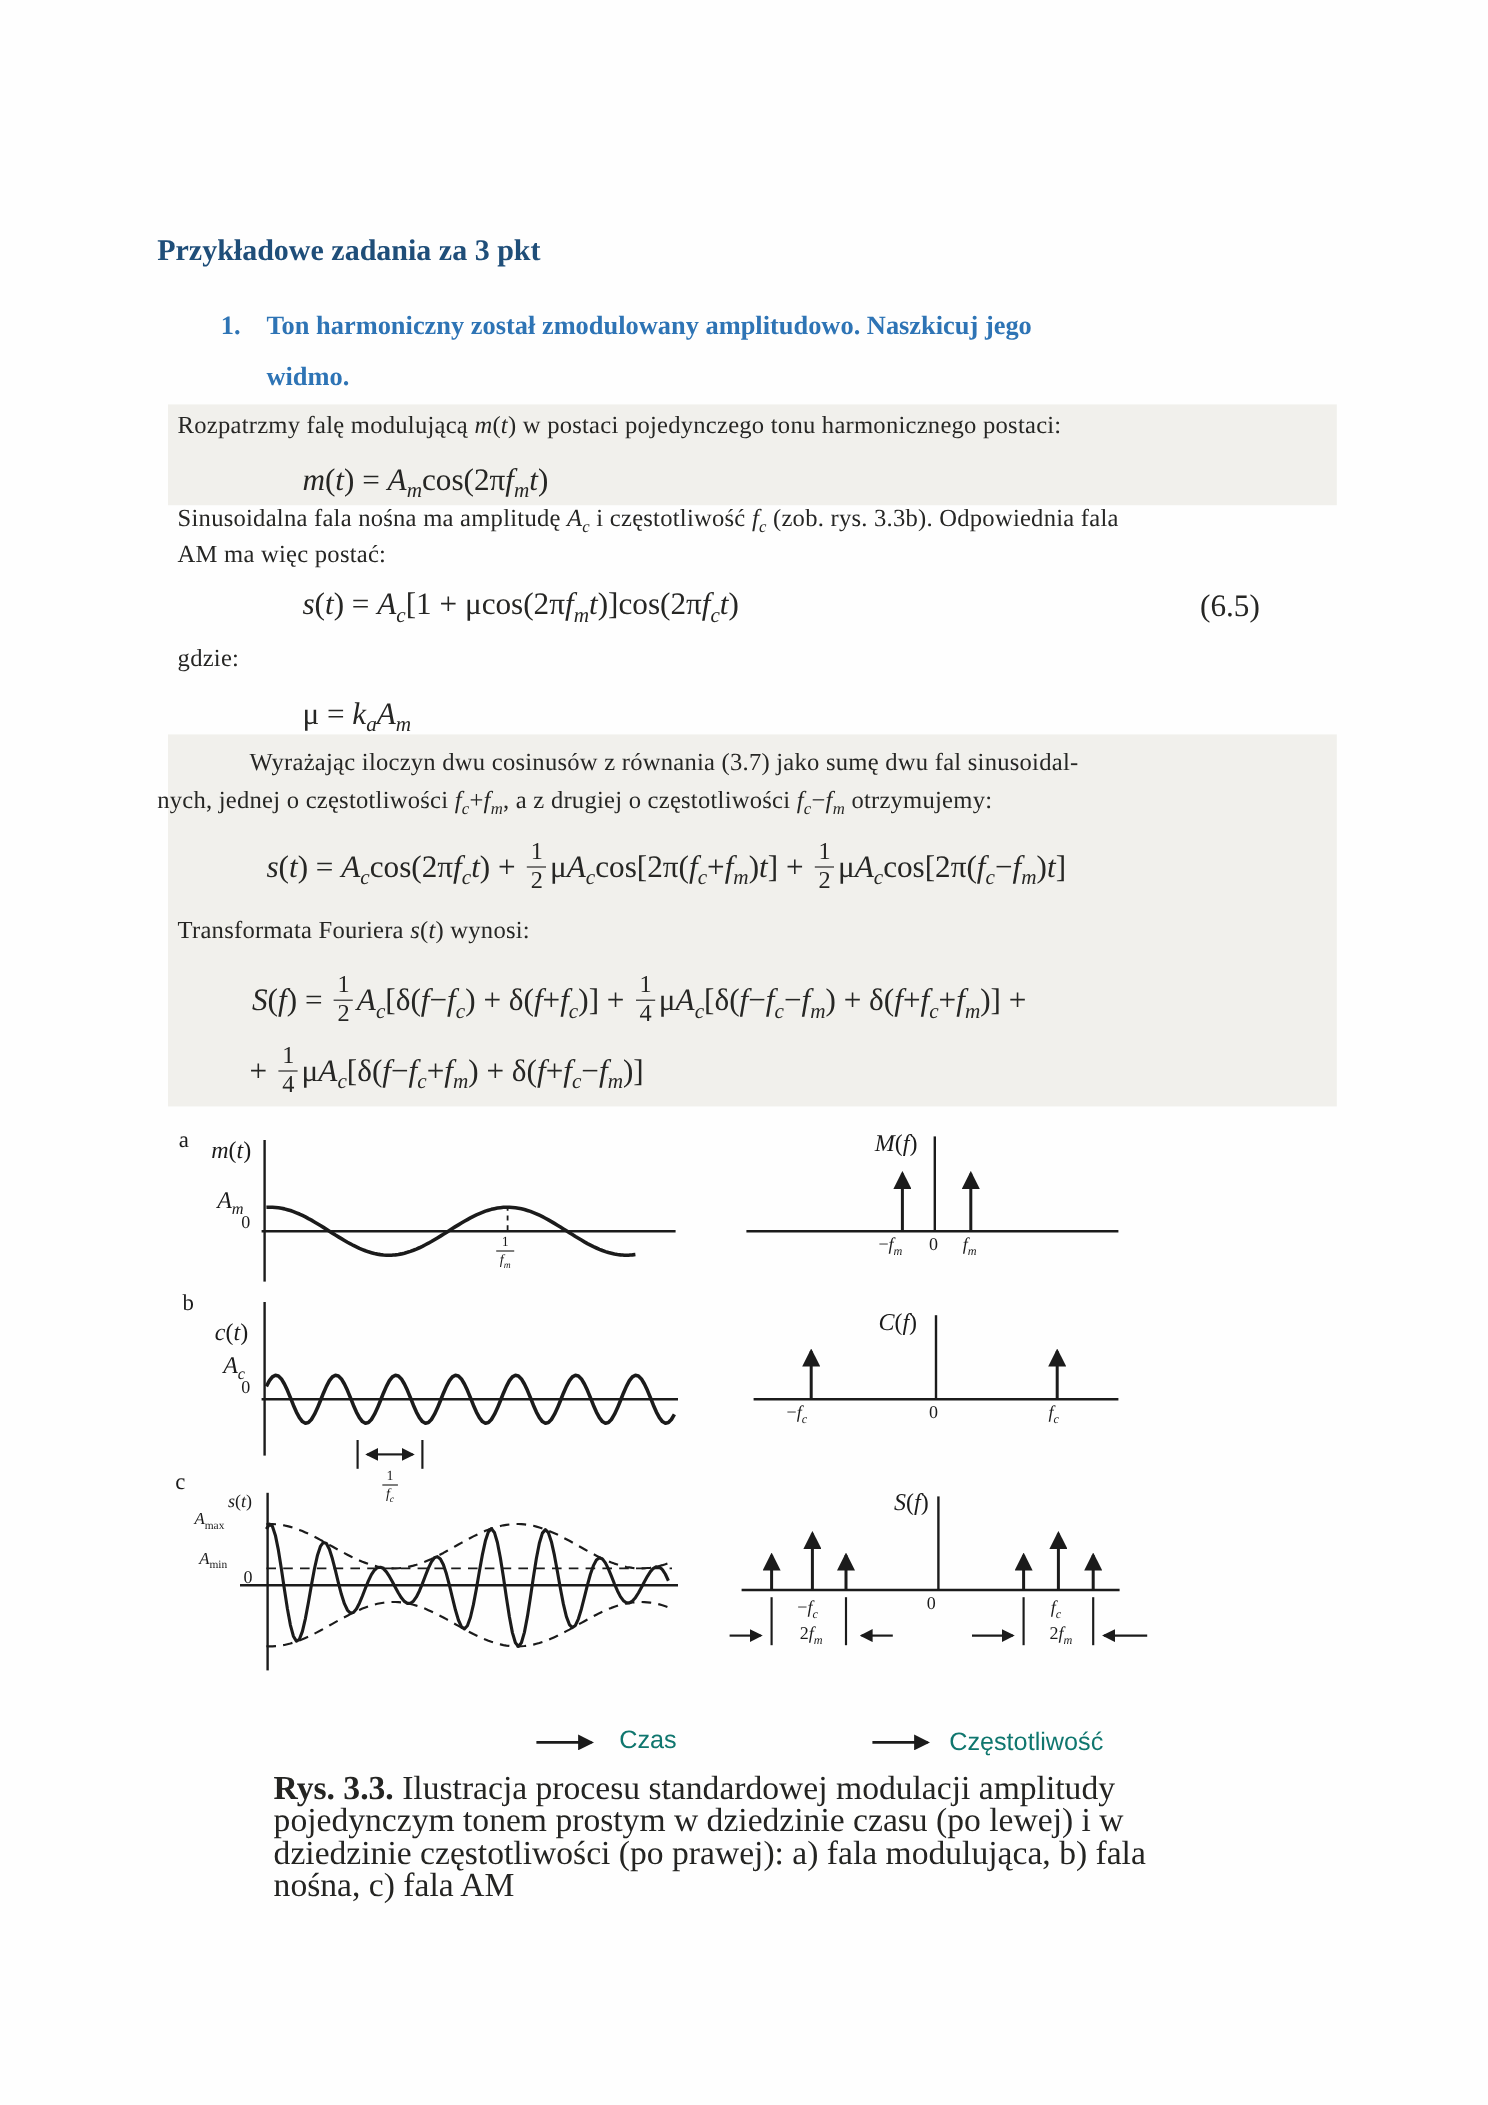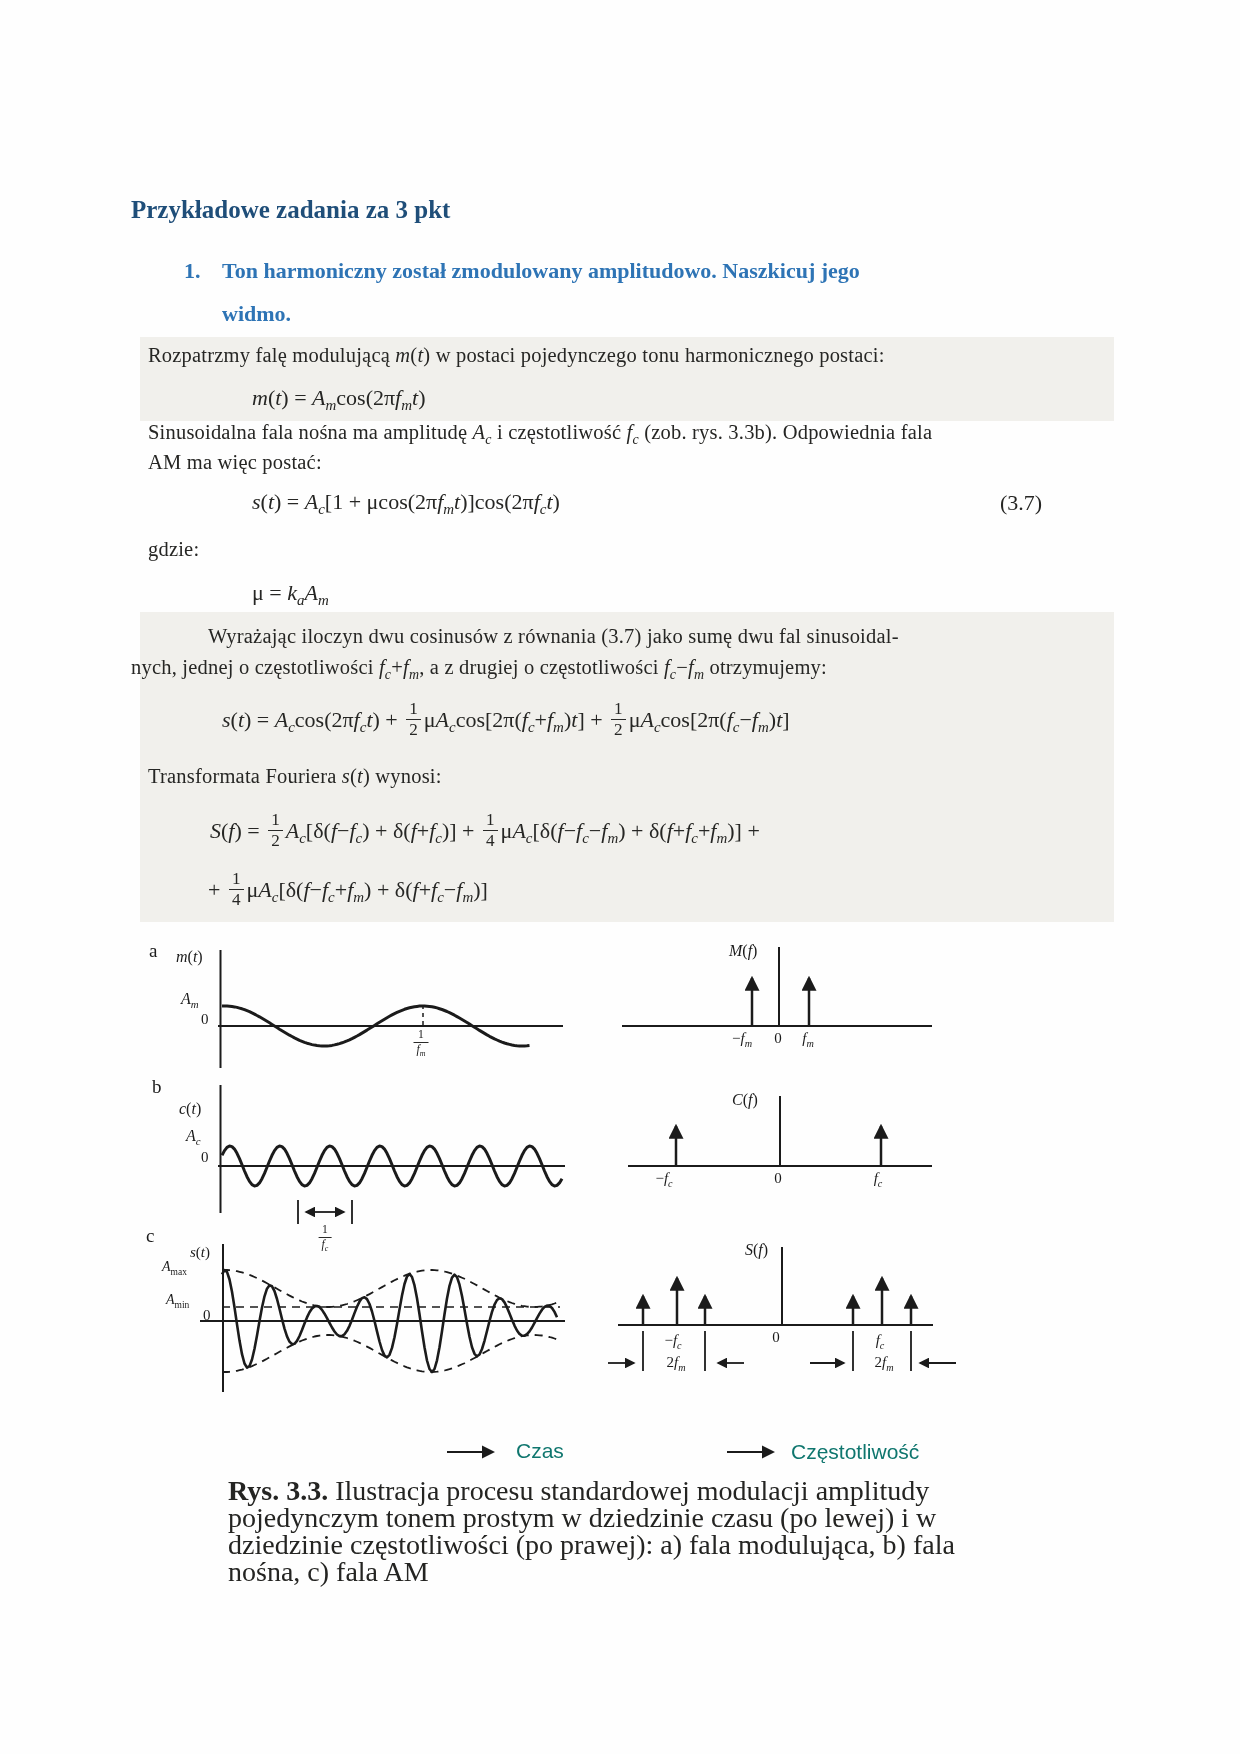--- a/index.html
+++ b/index.html
@@ -3,27 +3,27 @@
 <meta charset="utf-8">
 <style>
   html,body{margin:0;padding:0;background:#ffffff;}
   .page{position:relative;width:1240px;height:1754px;background:#fefefe;overflow:hidden;
         font-family:"Liberation Serif",serif;color:#222220;}
   .abs{position:absolute;white-space:nowrap;}
   .band{position:absolute;background:#f1f0ec;}
   .heading{font-size:25px;font-weight:bold;color:#1f4e79;}
   .task{font-size:22px;font-weight:bold;color:#2e74b5;}
   .scan{font-size:20.5px;letter-spacing:0.2px;color:#262624;}
-  .formula{font-size:22px;color:#262624;}
+  .formula{font-size:26px;color:#262624;}
   i{font-style:italic;}
   sub{font-size:0.68em;}
   .frac{display:inline-block;vertical-align:middle;text-align:center;line-height:1.05;margin:0 3px;position:relative;top:-2px;}
   .frac .fn{display:block;padding:0 3px 1px;border-bottom:1.5px solid #2a2a28;font-size:0.78em;}
   .frac .fd{display:block;padding:1px 3px 0;font-size:0.78em;}
-  .figlabel{position:absolute;white-space:nowrap;font-size:16px;color:#1b1b1b;}
+  .figlabel{position:absolute;white-space:nowrap;font-size:20px;color:#1b1b1b;}
   .ctr{transform:translateX(-50%);}
   .sm{font-size:15px;}
   .xs{font-size:14px;}
   .letter{font-size:19px;}
   .sans{font-family:"Liberation Sans",sans-serif;font-size:21px;color:#0f766e;}
   .caption{position:absolute;left:228px;top:1477px;width:800px;font-size:28px;line-height:27px;color:#242422;white-space:normal;}
   svg{position:absolute;left:0;top:0;}
 </style>
 </head>
 <body>
@@ -36,21 +36,21 @@
   <div class="abs heading" style="left:131px;top:196px;">Przykładowe zadania za 3 pkt</div>
   <div class="abs task" style="left:184px;top:258px;">1.</div>
   <div class="abs task" style="left:222px;top:258px;">Ton harmoniczny został zmodulowany amplitudowo. Naszkicuj jego</div>
   <div class="abs task" style="left:222px;top:301px;">widmo.</div>
 
   <div class="abs scan" style="left:148px;top:344px;">Rozpatrzmy falę modulującą <i>m</i>(<i>t</i>) w postaci pojedynczego tonu harmonicznego postaci:</div>
   <div class="abs formula" style="left:252px;top:385px;"><i>m</i>(<i>t</i>) = <i>A</i><sub><i>m</i></sub>cos(2π<i>f</i><sub><i>m</i></sub><i>t</i>)</div>
   <div class="abs scan" style="left:148px;top:421px;">Sinusoidalna fala nośna ma amplitudę <i>A</i><sub><i>c</i></sub> i częstotliwość <i>f</i><sub><i>c</i></sub> (zob. rys. 3.3b). Odpowiednia fala</div>
   <div class="abs scan" style="left:148px;top:451px;">AM ma więc postać:</div>
   <div class="abs formula" style="left:252px;top:489px;"><i>s</i>(<i>t</i>) = <i>A</i><sub><i>c</i></sub>[1 + μcos(2π<i>f</i><sub><i>m</i></sub><i>t</i>)]cos(2π<i>f</i><sub><i>c</i></sub><i>t</i>)</div>
-  <div class="abs formula" style="left:1000px;top:490px;">(3.7)</div>
+  <div class="abs formula" style="left:1000px;top:490px;">(6.5)</div>
   <div class="abs scan" style="left:148px;top:538px;text-align:right;">gdzie:</div>
   <div class="abs formula" style="left:252px;top:580px;">μ = <i>k</i><sub><i>a</i></sub><i>A</i><sub><i>m</i></sub></div>
   <div class="abs scan" style="left:208px;top:625px;">Wyrażając iloczyn dwu cosinusów z równania (3.7) jako sumę dwu fal sinusoidal-</div>
   <div class="abs scan" style="left:131px;top:656px;">nych, jednej o częstotliwości <i>f</i><sub><i>c</i></sub>+<i>f</i><sub><i>m</i></sub>, a z drugiej o częstotliwości <i>f</i><sub><i>c</i></sub>−<i>f</i><sub><i>m</i></sub> otrzymujemy:</div>
   <div class="abs formula" style="left:222px;top:702px;"><i>s</i>(<i>t</i>) = <i>A</i><sub><i>c</i></sub>cos(2π<i>f</i><sub><i>c</i></sub><i>t</i>) + <span class="frac"><span class="fn">1</span><span class="fd">2</span></span>μ<i>A</i><sub><i>c</i></sub>cos[2π(<i>f</i><sub><i>c</i></sub>+<i>f</i><sub><i>m</i></sub>)<i>t</i>] + <span class="frac"><span class="fn">1</span><span class="fd">2</span></span>μ<i>A</i><sub><i>c</i></sub>cos[2π(<i>f</i><sub><i>c</i></sub>−<i>f</i><sub><i>m</i></sub>)<i>t</i>]</div>
   <div class="abs scan" style="left:148px;top:765px;">Transformata Fouriera <i>s</i>(<i>t</i>) wynosi:</div>
   <div class="abs formula" style="left:210px;top:813px;"><i>S</i>(<i>f</i>) = <span class="frac"><span class="fn">1</span><span class="fd">2</span></span><i>A</i><sub><i>c</i></sub>[δ(<i>f</i>−<i>f</i><sub><i>c</i></sub>) + δ(<i>f</i>+<i>f</i><sub><i>c</i></sub>)] + <span class="frac"><span class="fn">1</span><span class="fd">4</span></span>μ<i>A</i><sub><i>c</i></sub>[δ(<i>f</i>−<i>f</i><sub><i>c</i></sub>−<i>f</i><sub><i>m</i></sub>) + δ(<i>f</i>+<i>f</i><sub><i>c</i></sub>+<i>f</i><sub><i>m</i></sub>)] +</div>
   <div class="abs formula" style="left:208px;top:872px;">+ <span class="frac"><span class="fn">1</span><span class="fd">4</span></span>μ<i>A</i><sub><i>c</i></sub>[δ(<i>f</i>−<i>f</i><sub><i>c</i></sub>+<i>f</i><sub><i>m</i></sub>) + δ(<i>f</i>+<i>f</i><sub><i>c</i></sub>−<i>f</i><sub><i>m</i></sub>)]</div>
 
   <svg id="fig" width="1240" height="1754" viewBox="0 0 1240 1754">

